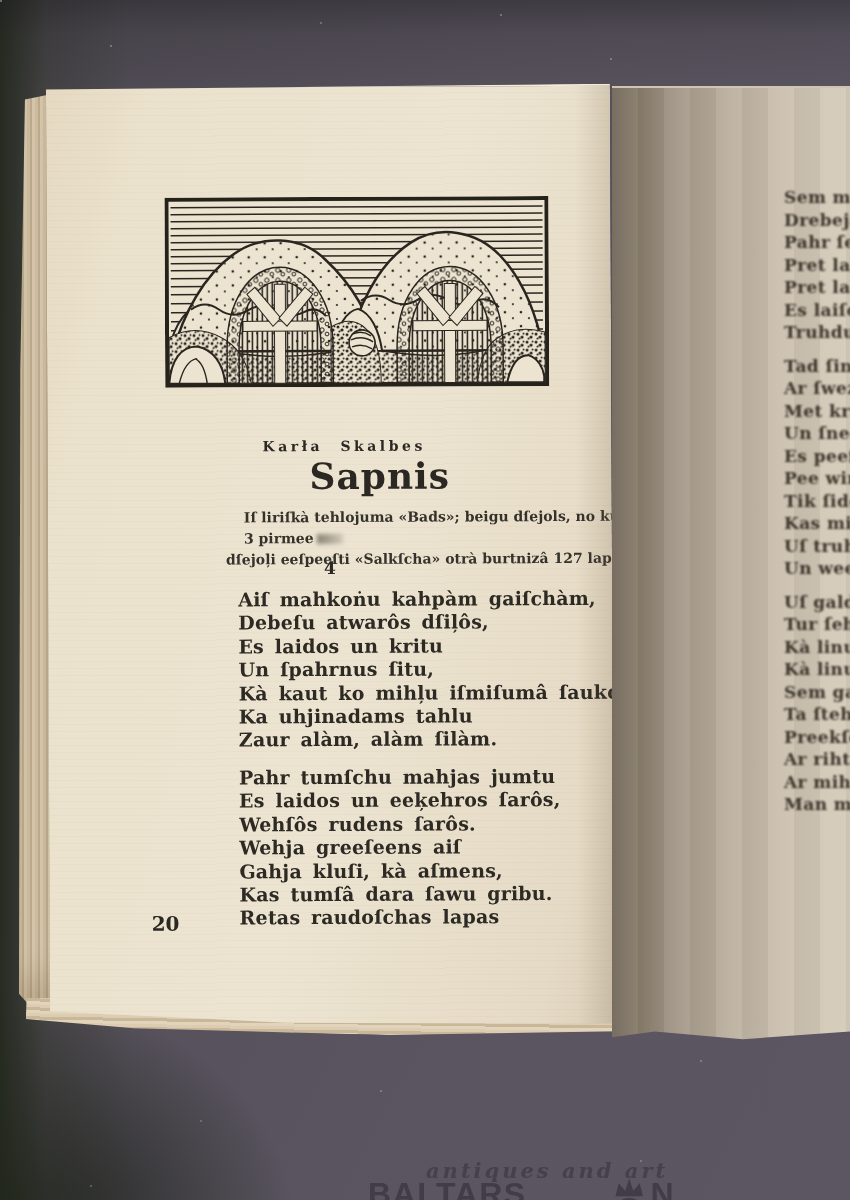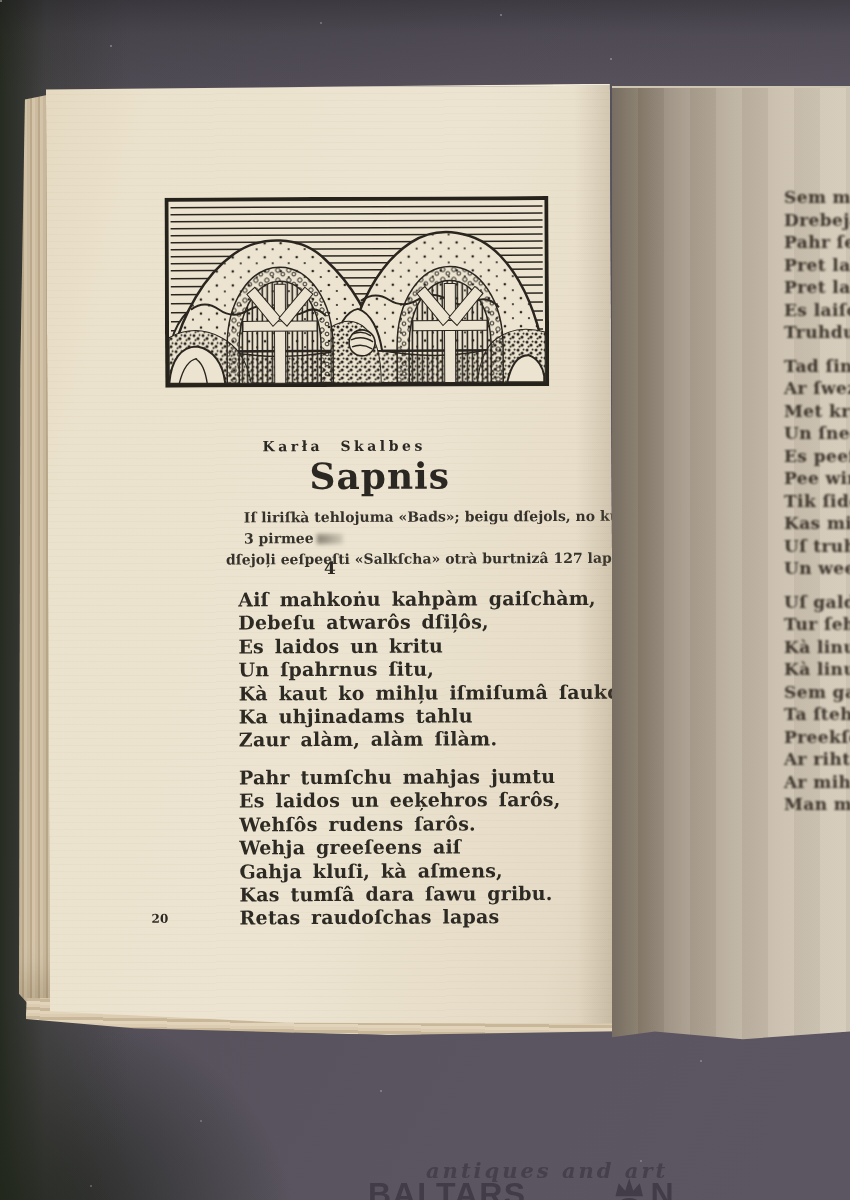--- a/index.html
+++ b/index.html
@@ -66,21 +66,21 @@
   .note{position:absolute;left:178px;top:420px;width:420px;font-size:14px;font-weight:bold;
     line-height:21px;color:#35312b;}
   .note .n1{margin-left:18px;}
   .note .n1::after{content:"";display:inline-block;width:26px;height:10px;margin-left:3px;
     background:linear-gradient(to right,rgba(55,50,42,.55),rgba(55,50,42,.15));filter:blur(2px);vertical-align:middle;}
   .section-number{position:absolute;left:276px;top:471px;font-size:17px;font-weight:bold;}
   .stanza{position:absolute;left:190px;font-size:19px;font-weight:bold;line-height:23.4px;
     word-spacing:4px;letter-spacing:0.2px;white-space:nowrap;color:#2d2a24;}
   .stanza-1{top:501px;}
   .stanza-2{top:679px;}
-  .page-number{position:absolute;left:102px;top:824px;font-size:12px;font-weight:bold;}
+  .page-number{position:absolute;left:102px;top:824px;font-size:20px;font-weight:bold;}
   .fold-shade{position:absolute;right:0;top:0;width:36px;height:100%;
     background:linear-gradient(to right,rgba(0,0,0,0),rgba(110,90,60,.18));}
   
   .rp-text{position:absolute;left:172px;top:98px;font-size:17px;font-weight:bold;
     line-height:22.5px;color:#3b332a;filter:blur(1.15px);letter-spacing:.4px;white-space:nowrap;}
   .rp-group{margin:0 0 11px 0;}
   
   .watermark{position:absolute;left:368px;top:1152px;width:420px;height:84px;
     font-family:"Liberation Sans", sans-serif;color:#423d48;}
   .wm-script{position:absolute;left:58px;top:6px;font-family:"DejaVu Serif", serif;

